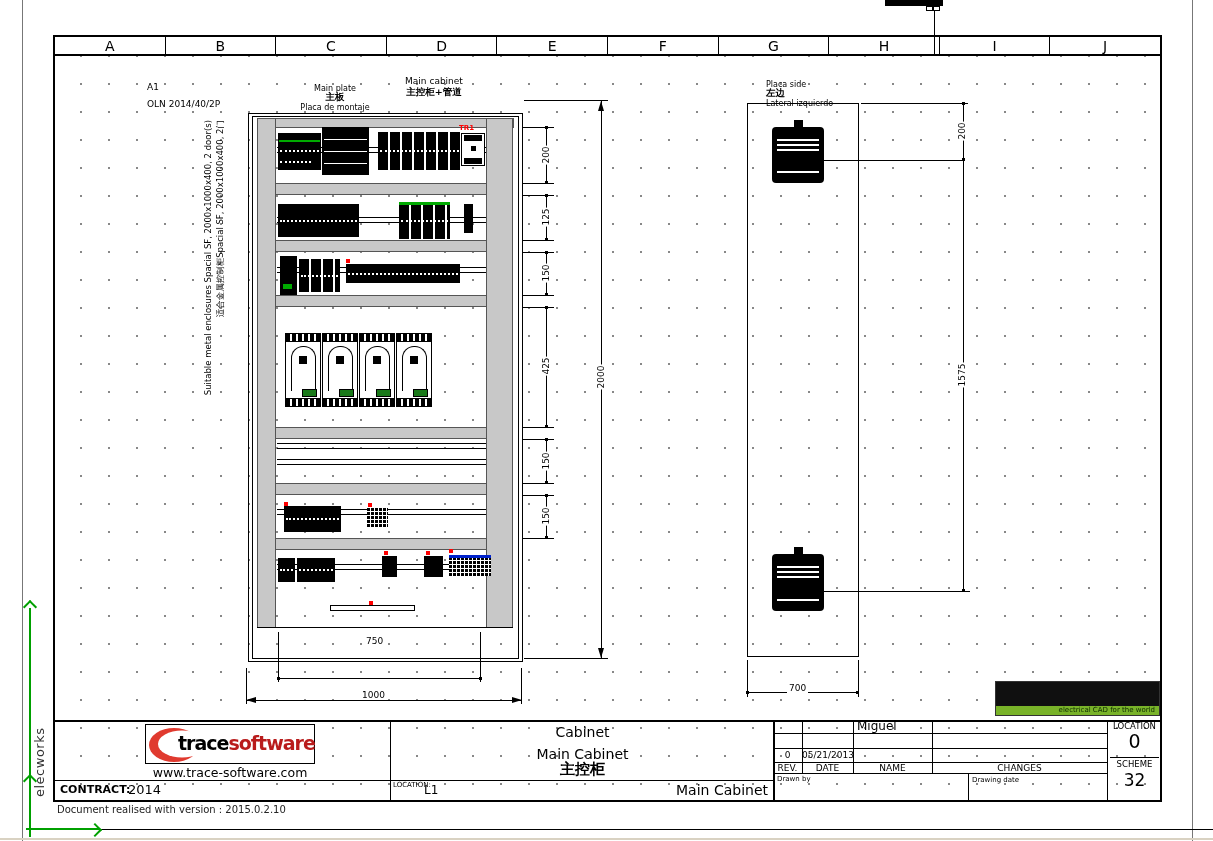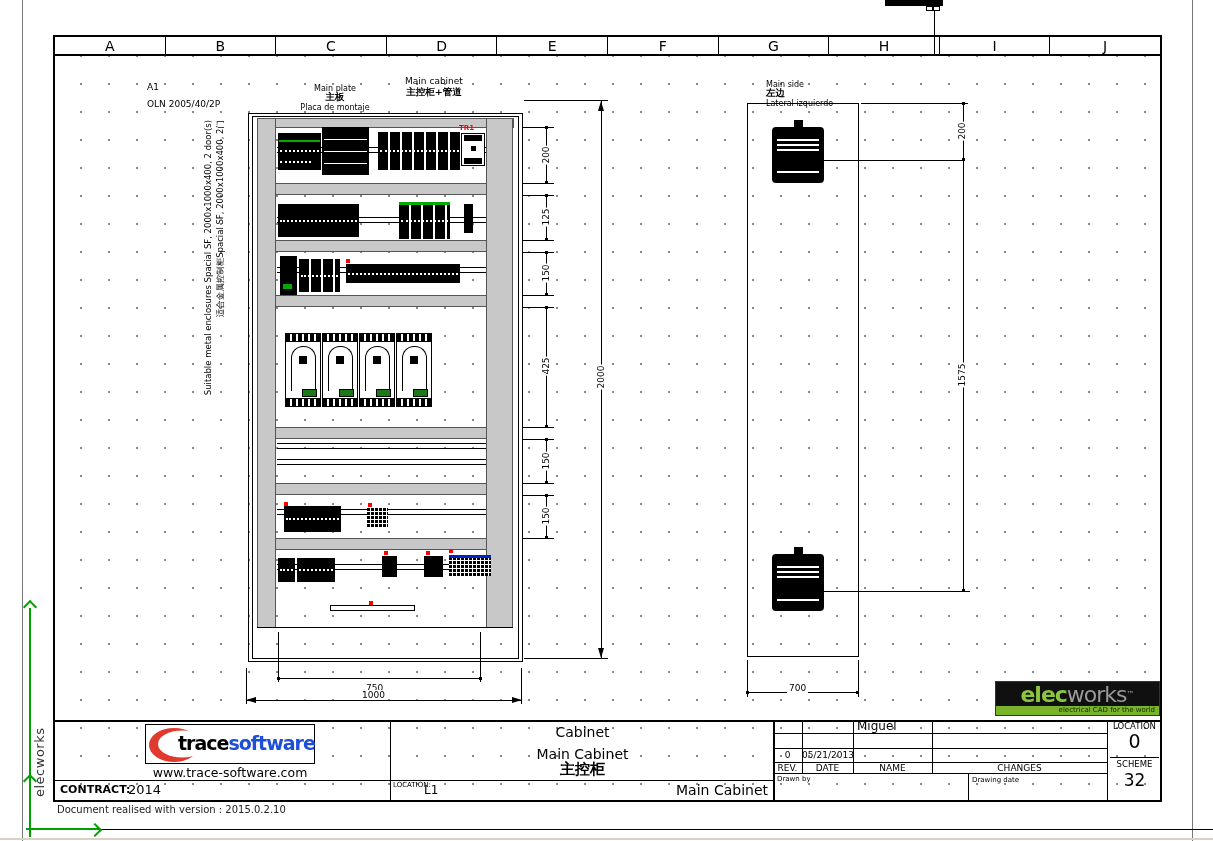--- a/index.html
+++ b/index.html
@@ -59,21 +59,21 @@
   <div class="cell">E</div>
   <div class="cell">F</div>
   <div class="cell">G</div>
   <div class="cell">H</div>
   <div class="cell">I</div>
   <div class="cell">J</div>
 </div>
 <div class="grid" style="left:55px;top:56px;width:1105px;height:744px"></div>
 
 <div class="t" style="left:147px;top:82px;font-size:9px">A1</div>
-<div class="t" style="left:147px;top:99px;font-size:9px">OLN 2005/40/2P</div>
+<div class="t" style="left:147px;top:99px;font-size:9px">OLN 2014/40/2P</div>
 <div class="t" style="left:203px;top:412px;width:292px;transform:rotate(-90deg);transform-origin:0 0;text-align:right;font-size:8.5px;line-height:11.5px;white-space:normal">
   <span style="display:block">Suitable metal enclosures Spacial SF, 2000x1000x400, 2 door(s)</span>
   <span style="display:block">适合金属控制柜Spacial SF, 2000x1000x400, 2门</span>
 </div>
 
 <div class="t c" style="left:300px;top:84px;width:70px;font-size:8px">Main plate</div>
 <div class="t c" style="left:300px;top:92px;width:70px;font-size:9.5px;font-weight:bold">主板</div>
 <div class="t c" style="left:300px;top:103px;width:70px;font-size:8px">Placa de montaje</div>
 <div class="t c" style="left:395px;top:76px;width:78px;font-size:9px">Main cabinet</div>
 <div class="t c" style="left:395px;top:87px;width:78px;font-size:9.5px;font-weight:bold">主控柜+管道</div>
@@ -227,33 +227,33 @@
   <div class="a" style="left:598px;top:648px;width:0;height:0;border-left:3.5px solid transparent;border-right:3.5px solid transparent;border-top:10px solid #000"></div>
   <div class="vdim" style="left:589px;top:372px">2000</div>
 </div>
 
 <div>
   <div class="ln" style="left:278px;top:632px;width:1px;height:50px"></div>
   <div class="ln" style="left:480px;top:632px;width:1px;height:50px"></div>
   <div class="ln" style="left:278px;top:678px;width:203px;height:1px"></div>
   <div class="tick" style="left:277px;top:677px"></div>
     <div class="tick" style="left:479px;top:677px"></div>
-  <div class="hdim" style="left:364px;top:683px">750</div>
+  <div class="hdim" style="left:364px;top:636px">750</div>
 </div>
 
 <div>
   <div class="ln" style="left:246px;top:668px;width:1px;height:36px"></div>
   <div class="ln" style="left:521px;top:668px;width:1px;height:36px"></div>
   <div class="ln" style="left:246px;top:700px;width:276px;height:1px"></div>
   <div class="a" style="left:246px;top:697px;width:0;height:0;border-top:3.5px solid transparent;border-bottom:3.5px solid transparent;border-right:10px solid #000"></div>
   <div class="a" style="left:512px;top:697px;width:0;height:0;border-top:3.5px solid transparent;border-bottom:3.5px solid transparent;border-left:10px solid #000"></div>
   <div class="hdim" style="left:360px;top:690px">1000</div>
 </div>
 
-<div class="t" style="left:766px;top:80px;font-size:8px">Main side</div>
+<div class="t" style="left:766px;top:80px;font-size:8px">Placa side</div>
 <div class="t" style="left:766px;top:88px;font-size:9.5px;font-weight:bold">左边</div>
 <div class="t" style="left:766px;top:99px;font-size:8px">Lateral izquierdo</div>
 
 <div>
   <div class="a" style="left:747px;top:103px;width:112px;height:554px;border:1px solid #000"></div>
   <div class="a" style="left:794px;top:120px;width:9px;height:8px;background:#000"></div>
   <div class="sdev" style="left:772px;top:127px;width:52px;height:56px">
     <div class="sdl" style="top:12px"></div>
       <div class="sdl" style="top:17px"></div>
       <div class="sdl" style="top:22px"></div>
@@ -285,39 +285,36 @@
 <div>
   <div class="ln" style="left:747px;top:660px;width:1px;height:37px"></div>
   <div class="ln" style="left:858px;top:660px;width:1px;height:37px"></div>
   <div class="ln" style="left:747px;top:692px;width:112px;height:1px"></div>
   <div class="tick" style="left:746px;top:691px"></div>
     <div class="tick" style="left:856px;top:691px"></div>
   <div class="hdim" style="left:787px;top:683px">700</div>
 </div>
 
 <div class="a" style="left:995px;top:681px;width:165px;height:35px;border:1px solid #333;background:#101010">
-  <div class="a" style="left:0;top:0;right:0;height:26px;background:#101010;text-align:center;line-height:26px">
-    <span style="color:#8cc63f;font-weight:bold;font-size:22px;letter-spacing:-1px">elec</span><span style="color:#9a9a9a;font-size:22px;letter-spacing:-1px">works</span><span style="color:#9a9a9a;font-size:8px;vertical-align:top">™</span>
-  </div>
   <div class="a" style="left:0;bottom:0;right:0;height:9px;background:#79b329;color:#0e2b00;font-size:7px;line-height:9px;text-align:right;padding-right:4px">electrical CAD for the world</div>
 </div>
 
 <div>
   <div class="ln" style="left:53px;top:720px;width:1109px;height:2px"></div>
   <div class="ln" style="left:390px;top:720px;width:1px;height:82px"></div>
   <div class="ln" style="left:773px;top:720px;width:2px;height:82px"></div>
   <div class="ln" style="left:53px;top:780px;width:721px;height:1px"></div>
 
   <div class="a" style="left:145px;top:724px;width:170px;height:40px;border:1.5px solid #000;background:#fff">
     <svg width="52" height="38" viewBox="0 0 52 38" style="position:absolute;left:2px;top:1px">
       <ellipse cx="26" cy="19" rx="25" ry="17" fill="#e03a2f"></ellipse>
       <ellipse cx="34" cy="18" rx="24" ry="13.5" fill="#ffffff"></ellipse>
     </svg>
     <div class="t" style="left:32px;top:8px;font-size:19px">
-      <span style="font-weight:900;letter-spacing:-1px">trace</span><span style="font-weight:700;letter-spacing:-1px;color:#1d4ed8">software</span>
+      <span style="font-weight:900;letter-spacing:-1px">trace</span><span style="font-weight:700;letter-spacing:-1px;color:#b91c1c">software</span>
     </div>
   </div>
   <div class="t c" style="left:120px;top:766px;width:220px;font-size:12.5px">www.trace-software.com</div>
 
   <div class="t c" style="left:460px;top:724px;width:245px;font-size:14px">Cabinet</div>
   <div class="t c" style="left:460px;top:746px;width:245px;font-size:14px">Main Cabinet</div>
   <div class="t c" style="left:460px;top:761px;width:245px;font-size:15px;font-weight:bold">主控柜</div>
 
   <div class="t" style="left:60px;top:784px;font-size:11px;font-weight:bold">CONTRACT:</div>
   <div class="t" style="left:128px;top:783px;font-size:13px">2014</div>

